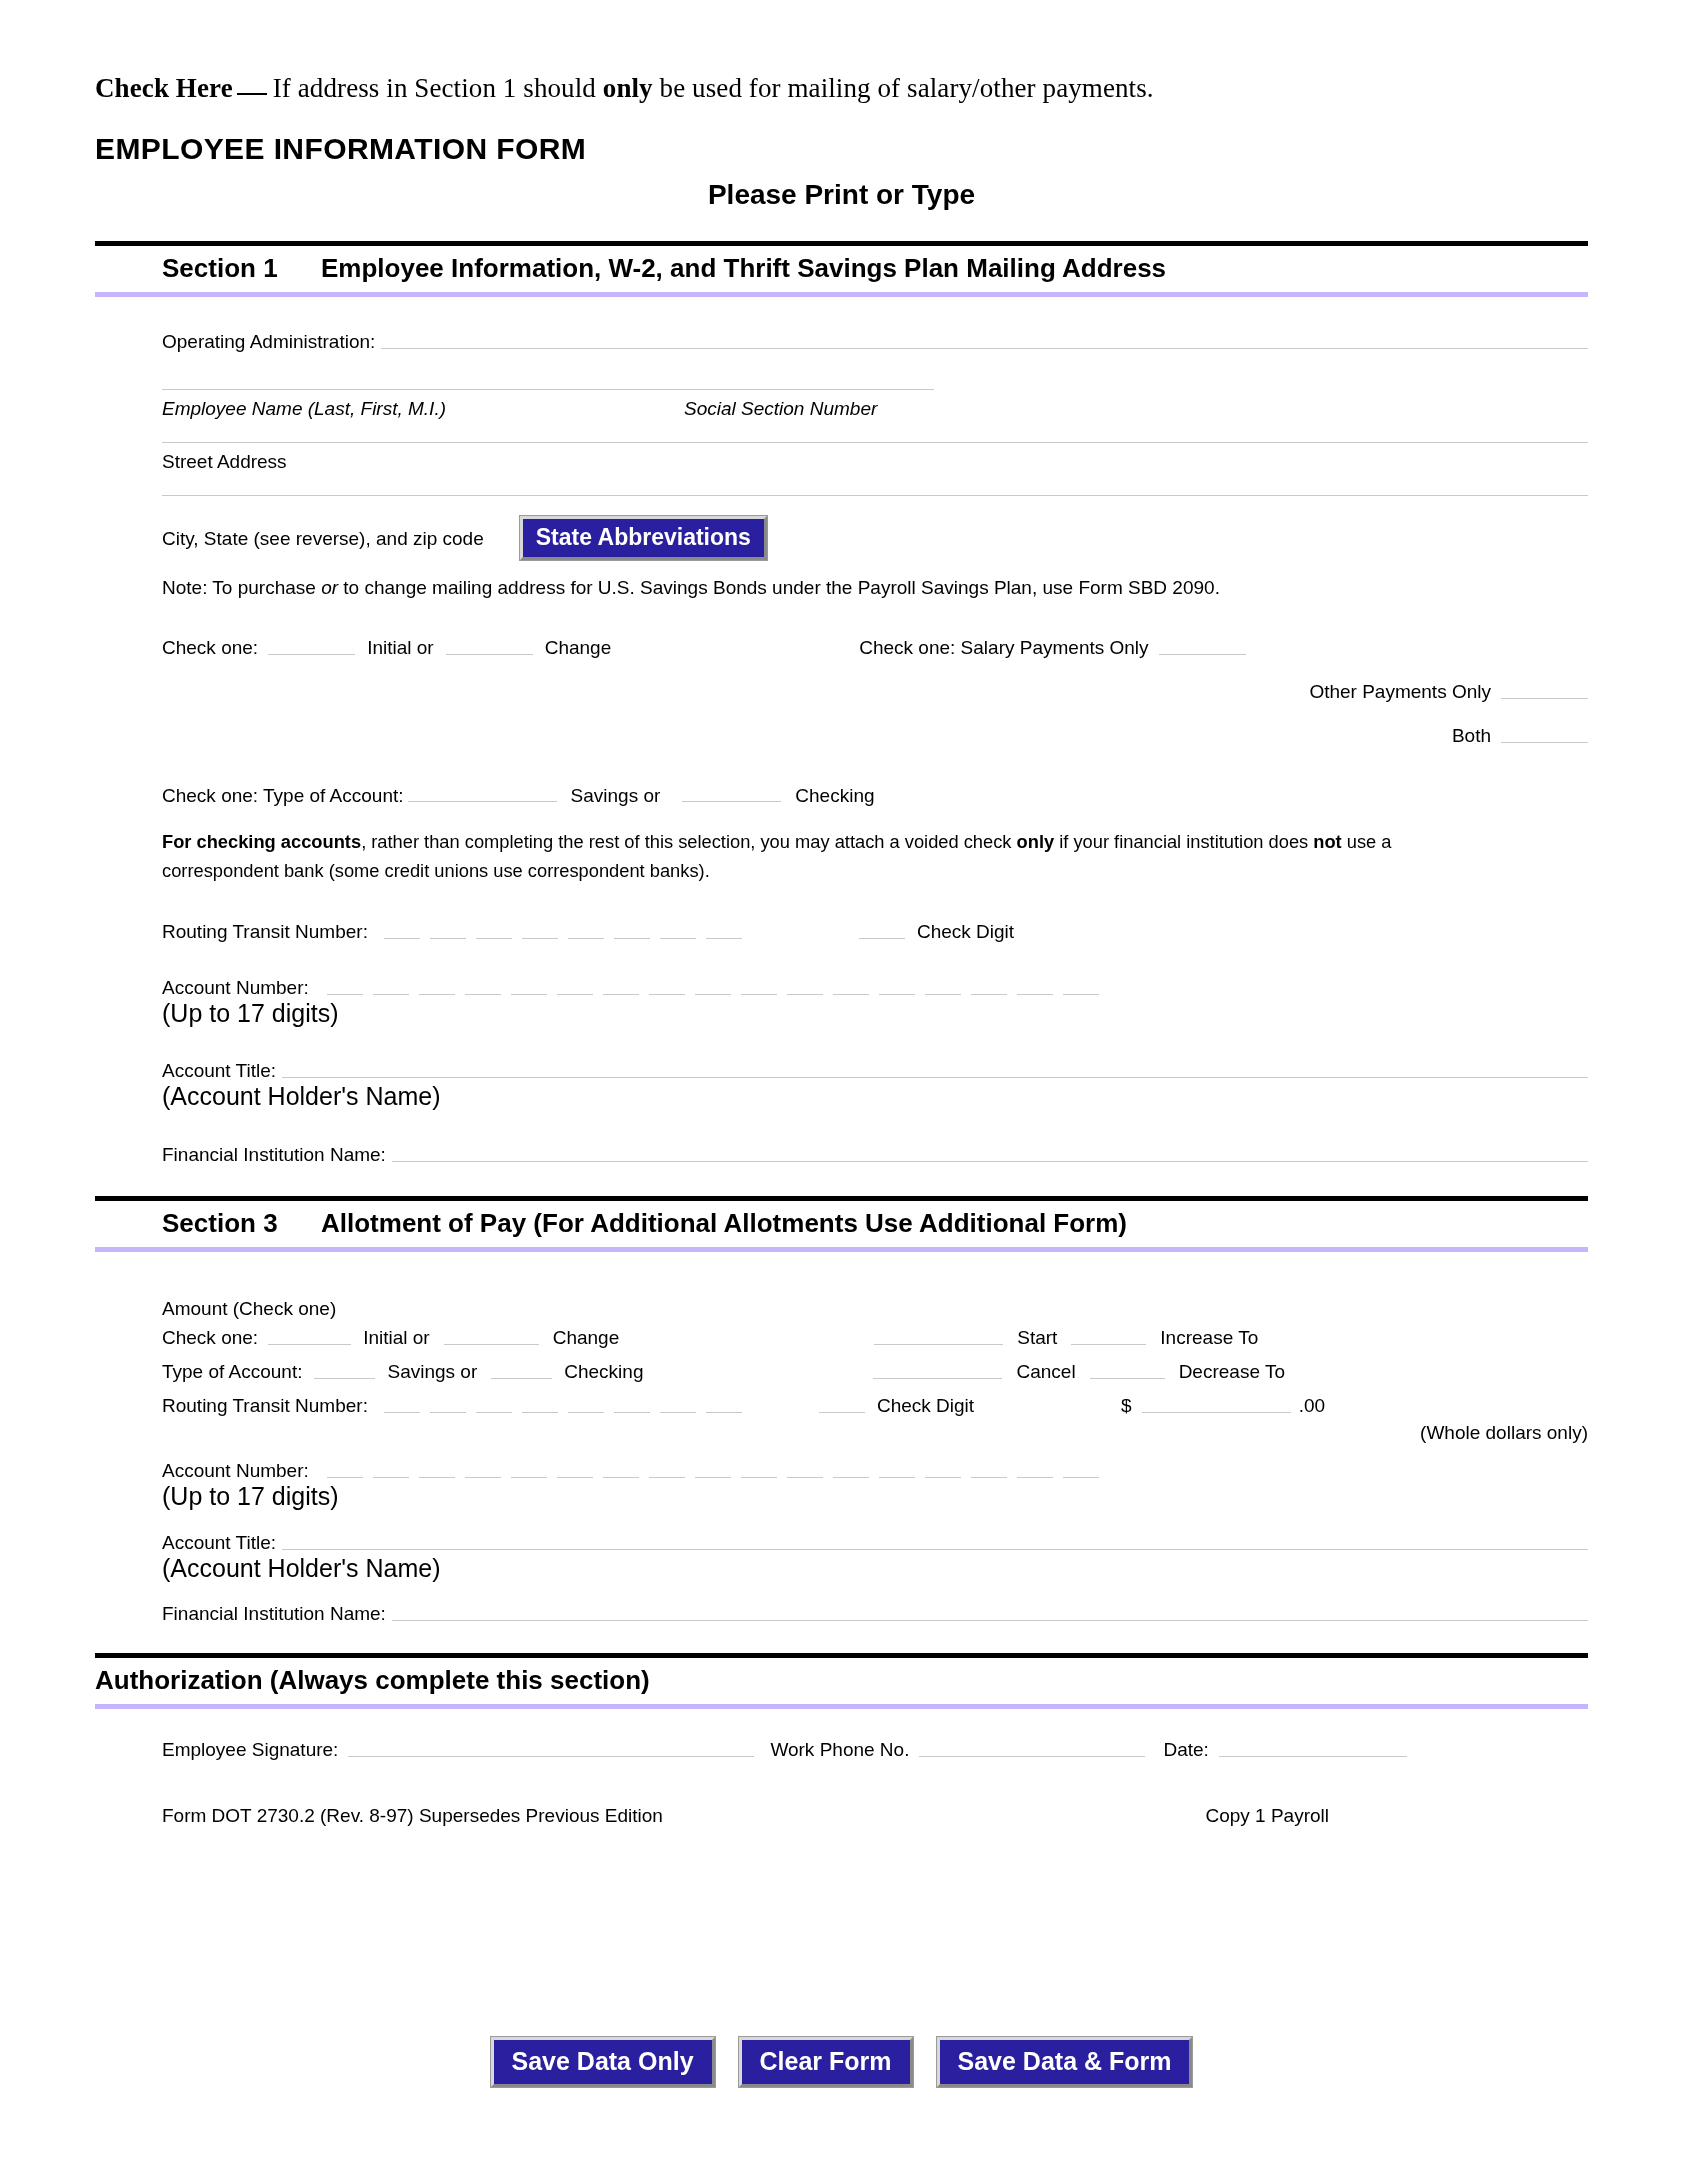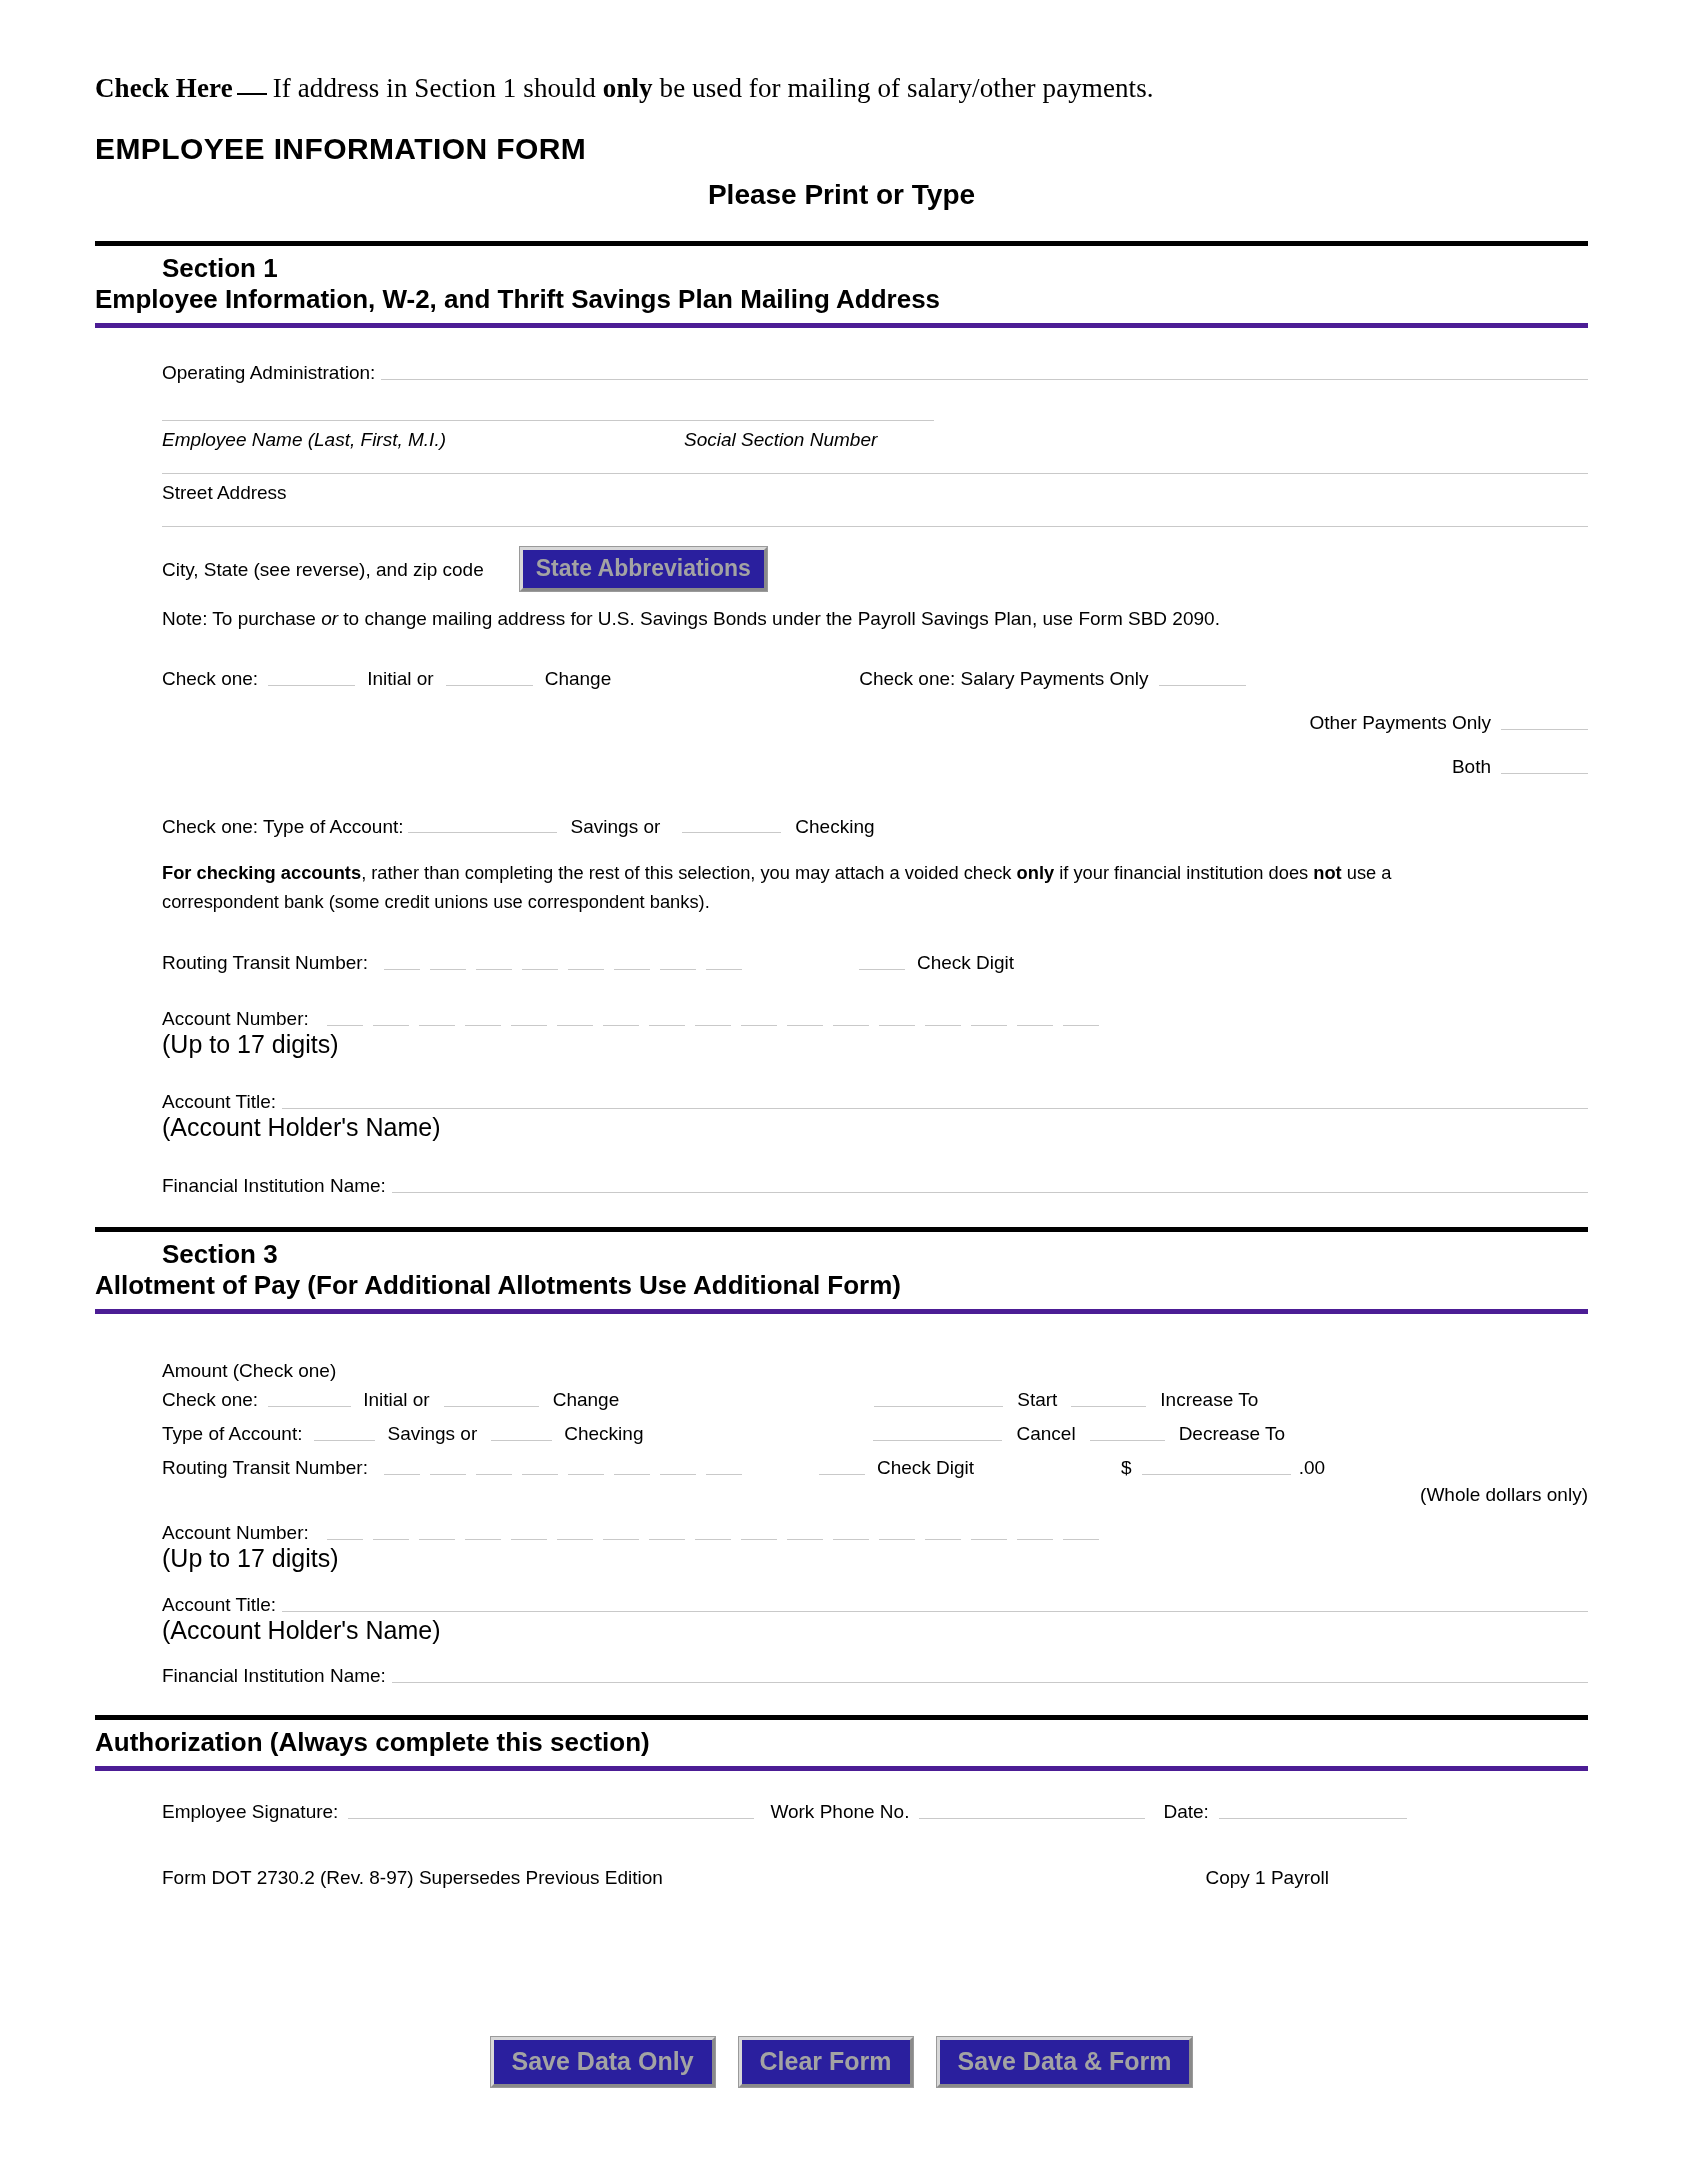--- a/index.html
+++ b/index.html
@@ -52,25 +52,24 @@
     text-align: center;
     font-size: 28px;
     font-weight: bold;
     margin-top: 13px;
   }
 
   
   .sec-bar {
     margin-top: 30px;
     border-top: 5px solid #000;
-    border-bottom: 5px solid #4c1d95;
+    border-bottom: 5px solid #c4b5fd;
     padding: 7px 0 8px 0;
     display: flex;
     align-items: baseline;
-    flex-direction: column;
   }
   .sec-num {
     font-size: 26px;
     font-weight: bold;
     width: 226px;
     padding-left: 67px;
     box-sizing: border-box;
   }
   .sec-title {
     font-size: 26px;
@@ -138,21 +137,21 @@
   .digits span {
     border-bottom: 1px solid #c9c9c9;
     margin-right: 10px;
     height: 0;
   }
 
   
   .btn3d {
     display: inline-block;
     background: #2a1f9e;
-    color: #a3a3a3;
+    color: #ffffff;
     font-weight: bold;
     font-size: 23px;
     line-height: 1;
     padding: 7px 13px 8px 13px;
     border-top: 3px solid #d8d8d8;
     border-left: 3px solid #d8d8d8;
     border-right: 3px solid #8a8a8a;
     border-bottom: 3px solid #8a8a8a;
     outline: 1px solid #9a9a9a;
     text-align: center;

